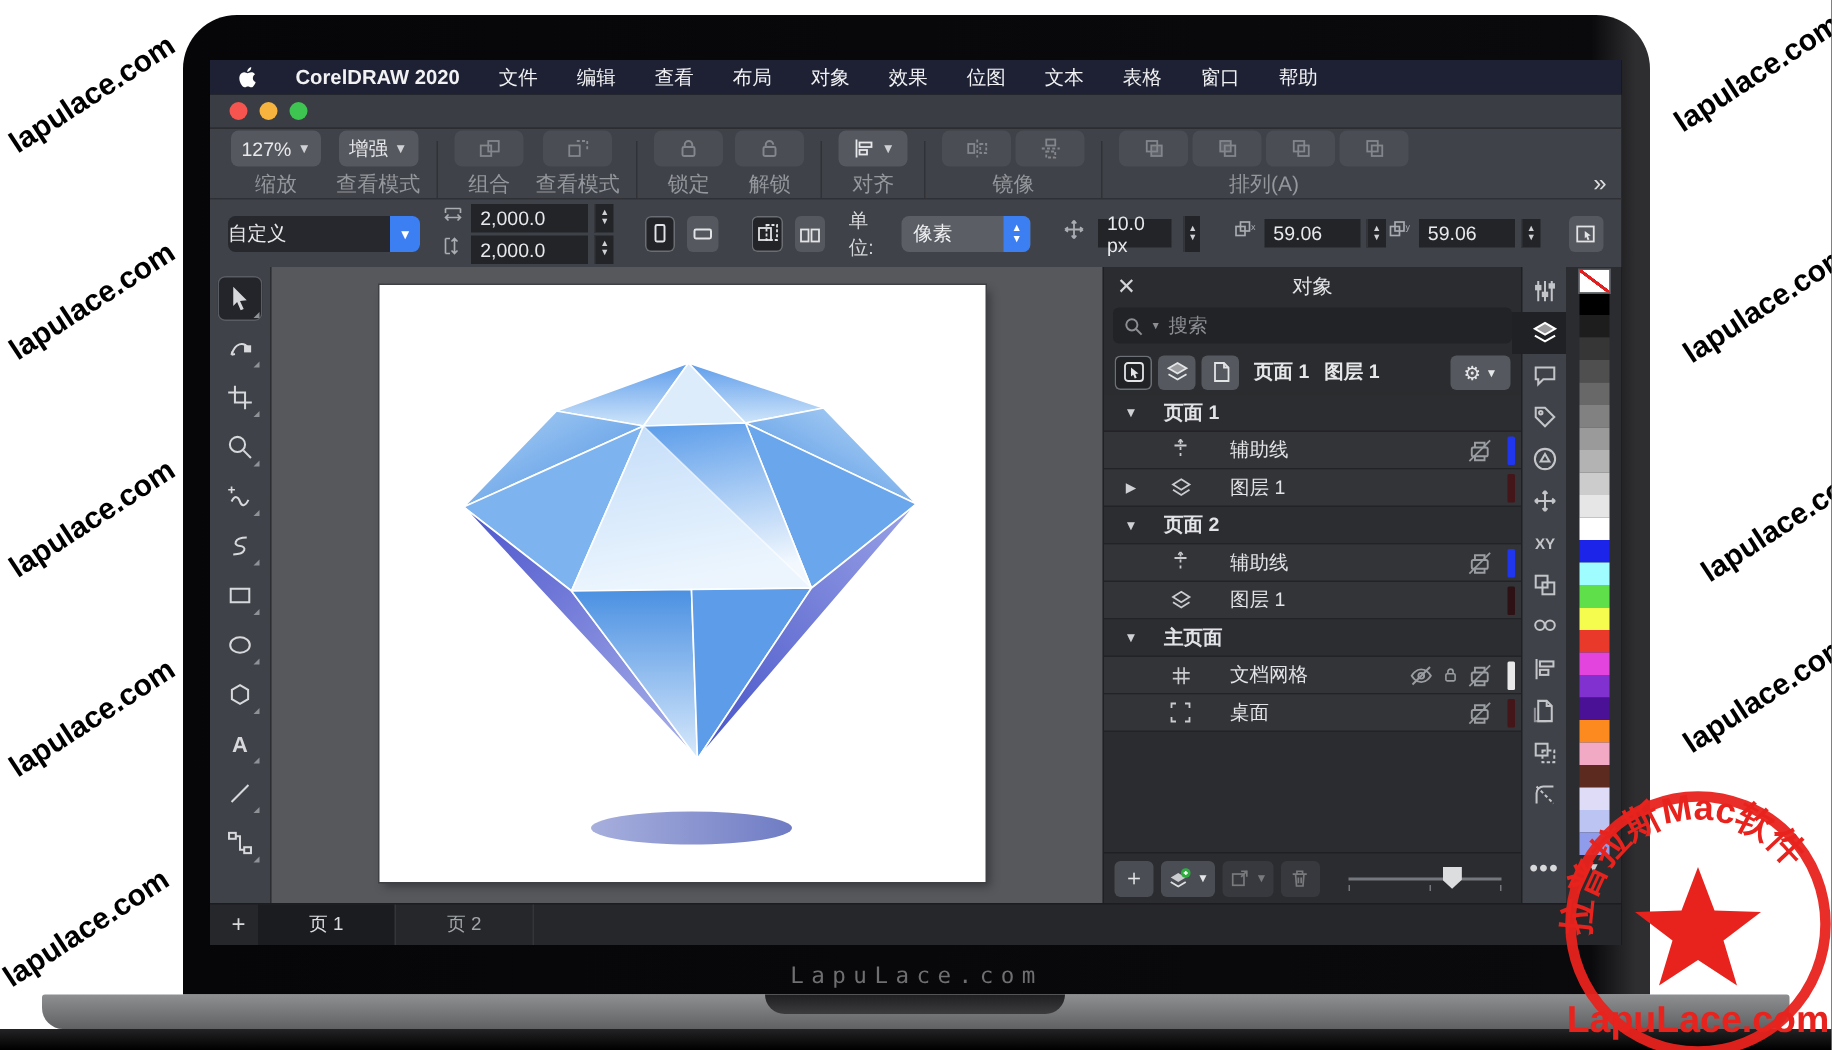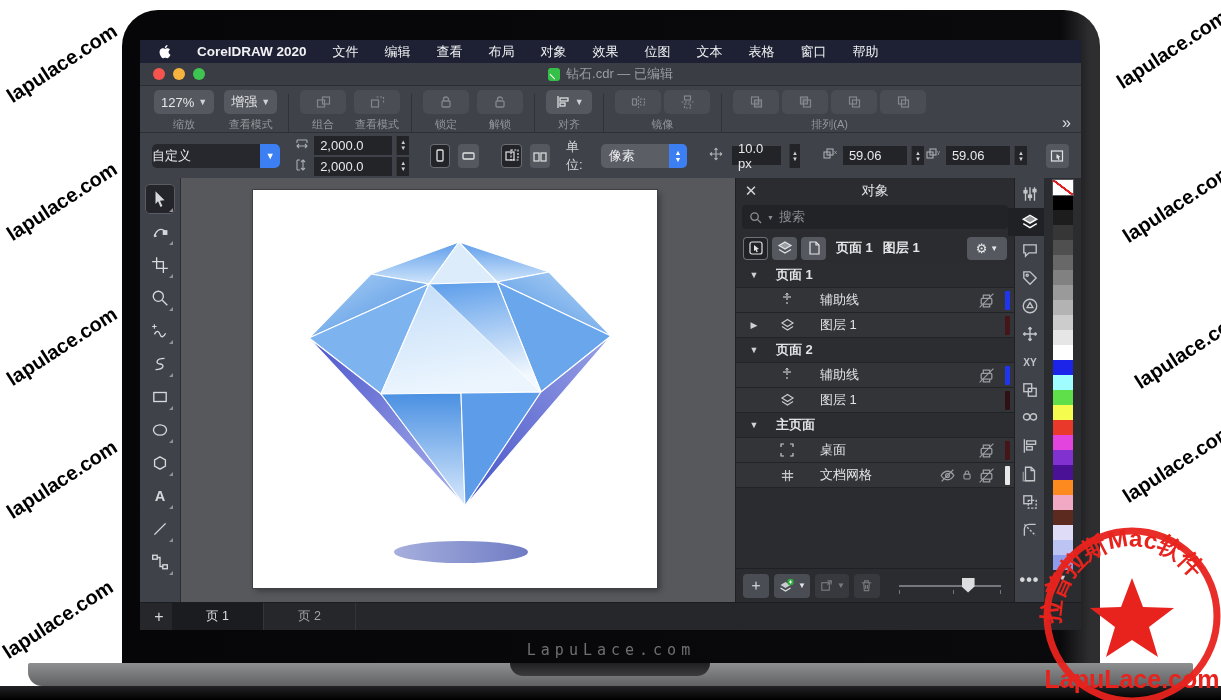--- a/index.html
+++ b/index.html
@@ -38,21 +38,21 @@
   .titlebar .doc-title { position:absolute; left:0; right:0; text-align:center; color:#9b9ea4;
         font-size:13px; display:flex; align-items:center; justify-content:center; gap:6px; }
   .file-icon { width:12px; height:13px; background:#35c148; border-radius:3px; display:inline-block; position:relative; }
   .file-icon::after { content:""; position:absolute; left:3px; top:3px; width:6px; height:7px;
         border-left:1.5px solid #fff; transform:rotate(-45deg); }
 
   .toolbar { height:47px; background:#3f4248; border-top:1px solid #2b2d31; display:flex;
         align-items:flex-end; padding:5px 10px 0 14px; flex:0 0 auto; }
   .tbg { display:flex; flex-direction:column; align-items:center; }
   .tbg .btnrow { display:flex; gap:3px; height:24px; }
-  .tbg .lab { font-size:11px; color:#94979c; margin-top:3px; white-space:nowrap; }
+  .tbg .lab { font-size:14px; color:#94979c; margin-top:3px; white-space:nowrap; }
   .tbtn { min-width:46px; height:24px; background:#55585f; border-radius:5px; display:flex;
         align-items:center; justify-content:center; color:#e7e8ea; font-size:13px; gap:4px; padding:0 7px; }
   .tbtn.dis { background:#4a4d53; color:#83868c; }
   .tbtn .chev { font-size:9px; color:#cfd1d4; }
   .tsep { width:1px; background:#303237; height:38px; margin:0 11px; }
   .overflow { margin-left:auto; color:#dddee0; font-size:16px; padding-top:3px; }
   .ticon svg { display:block; }
 
   .propbar { height:46px; background:#3f4248; border-top:1px solid #2e3035; display:flex;
         align-items:center; padding:0 12px; gap:8px; flex:0 0 auto; }
@@ -200,24 +200,20 @@
             <span class="mi">窗口</span>
             <span class="mi">帮助</span>
           </span>
       </div>
 
       <div class="titlebar">
         <div class="lights">
           <span class="light" style="background:#f5554e"></span>
           <span class="light" style="background:#f6b43e"></span>
           <span class="light" style="background:#3ec451"></span>
-        </div>
-        <div class="doc-title">
-          <span class="file-icon"></span>
-          <span>钻石.cdr — 已编辑</span>
         </div>
       </div>
 
       <div class="toolbar">
         <div class="tbg">
           <div class="btnrow">
             <div class="tbtn">
               <span>127%</span>
                 <span class="chev">▼</span>
             </div>
@@ -690,39 +686,20 @@
                 <span class="badges"></span>
                 <span class="cbar" style="background:#2d1114"></span>
               </div>
               <div class="trow section">
                 <span class="tri">▼</span>
                 <span class="lbl">主页面</span>
               </div>
               <div class="trow item">
                 <span class="tri"></span>
                 <span class="iico">
-                  <svg width="16" height="16" viewBox="0 0 16 16" fill="none" stroke="currentColor" stroke-width="1.2">
-                    <path d="M2 5V2h3M11 2h3v3M14 11v3h-3M5 14H2v-3"></path>
-                  </svg>
-                </span>
-                <span class="lbl2">桌面</span>
-                <span class="badges">
-                  <span style="display:flex">
-                    <svg width="17" height="17" viewBox="0 0 16 16" fill="none" stroke="currentColor" stroke-width="1.2">
-                      <rect x="3" y="6" width="10" height="5.5" rx="1"></rect>
-                      <path d="M5 6V3h6v3M5 11.5V14h6v-2.5"></path>
-                      <path d="M1.5 14.5l13-13" stroke-width="1.1"></path>
-                    </svg>
-                  </span>
-                </span>
-                <span class="cbar" style="background:#441519"></span>
-              </div>
-              <div class="trow item">
-                <span class="tri"></span>
-                <span class="iico">
                   <svg width="15" height="15" viewBox="0 0 16 16" fill="none" stroke="currentColor" stroke-width="1.2">
                     <path d="M6 2v12M10 2v12M2 6h12M2 10h12"></path>
                   </svg>
                 </span>
                 <span class="lbl2">文档网格</span>
                 <span class="badges">
                   <span style="display:flex">
                     <svg width="17" height="17" viewBox="0 0 16 16" fill="none" stroke="currentColor" stroke-width="1.2">
                       <path d="M2 8s2.5-4 6-4 6 4 6 4-2.5 4-6 4-6-4-6-4z"></path>
                       <circle cx="8" cy="8" r="1.8"></circle>
@@ -738,20 +715,39 @@
                   <span style="display:flex">
                     <svg width="17" height="17" viewBox="0 0 16 16" fill="none" stroke="currentColor" stroke-width="1.2">
                       <rect x="3" y="6" width="10" height="5.5" rx="1"></rect>
                       <path d="M5 6V3h6v3M5 11.5V14h6v-2.5"></path>
                       <path d="M1.5 14.5l13-13" stroke-width="1.1"></path>
                     </svg>
                   </span>
                 </span>
                 <span class="cbar" style="background:#e9e9e9"></span>
               </div>
+              <div class="trow item">
+                <span class="tri"></span>
+                <span class="iico">
+                  <svg width="16" height="16" viewBox="0 0 16 16" fill="none" stroke="currentColor" stroke-width="1.2">
+                    <path d="M2 5V2h3M11 2h3v3M14 11v3h-3M5 14H2v-3"></path>
+                  </svg>
+                </span>
+                <span class="lbl2">桌面</span>
+                <span class="badges">
+                  <span style="display:flex">
+                    <svg width="17" height="17" viewBox="0 0 16 16" fill="none" stroke="currentColor" stroke-width="1.2">
+                      <rect x="3" y="6" width="10" height="5.5" rx="1"></rect>
+                      <path d="M5 6V3h6v3M5 11.5V14h6v-2.5"></path>
+                      <path d="M1.5 14.5l13-13" stroke-width="1.1"></path>
+                    </svg>
+                  </span>
+                </span>
+                <span class="cbar" style="background:#441519"></span>
+              </div>
             </div>
           <div class="dbottom">
             <div class="dbtn">＋</div>
             <div class="dbtn">
               <svg width="17" height="16" viewBox="0 0 16 16" fill="none" stroke="#dfe0e2" stroke-width="1.2">
                   <path d="M7 4l5 3-5 3-5-3z" fill="#caccd0" stroke="none"></path>
                   <path d="M2 10l5 3 5-3"></path>
                   <circle cx="12" cy="4" r="3.2" fill="#2fae3e" stroke="none"></circle>
                   <path d="M12 2.6v2.8M10.6 4h2.8" stroke="#fff" stroke-width="1.1"></path>
                 </svg>

